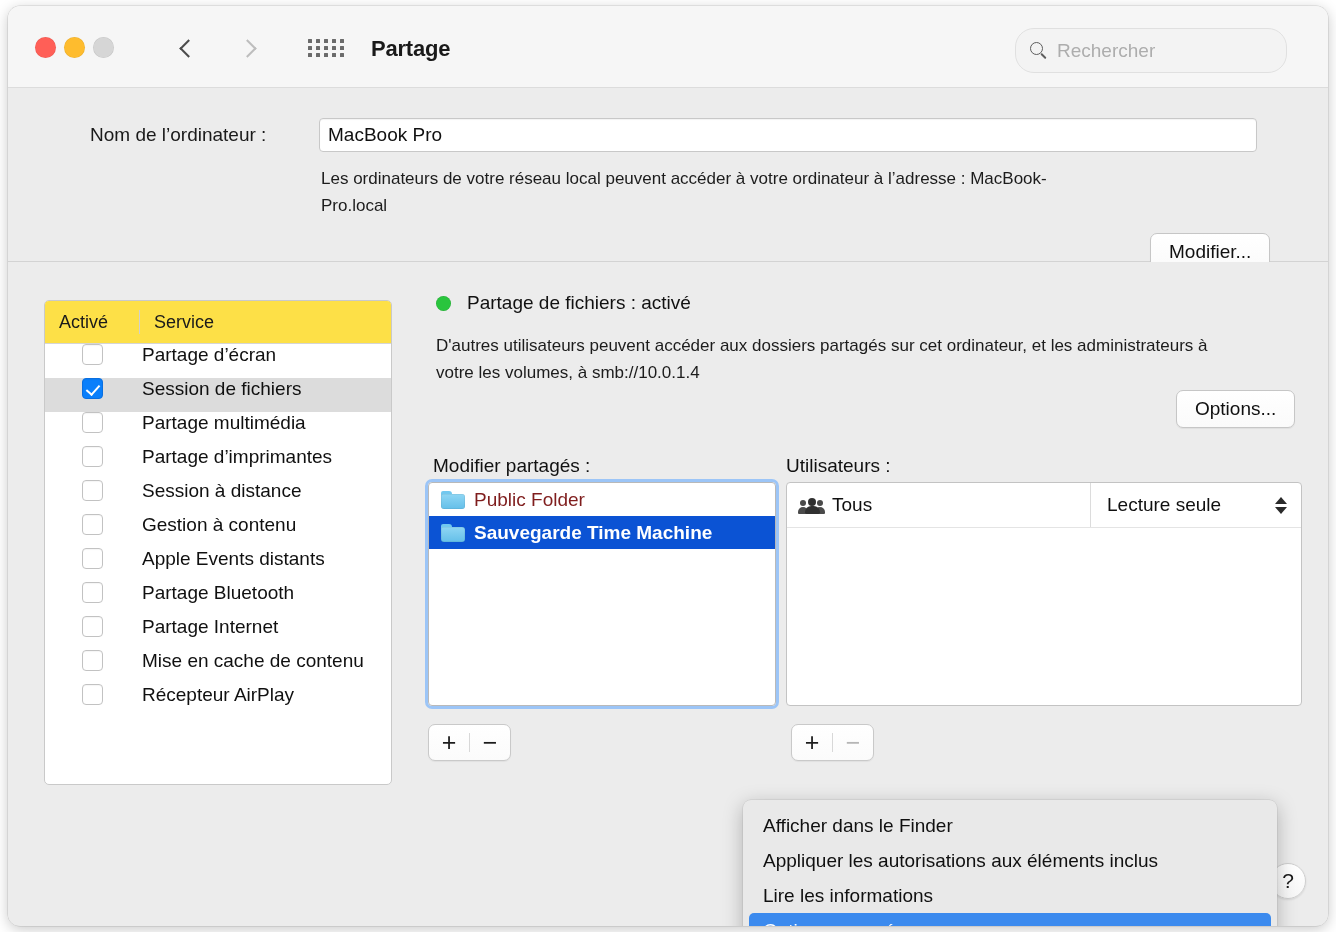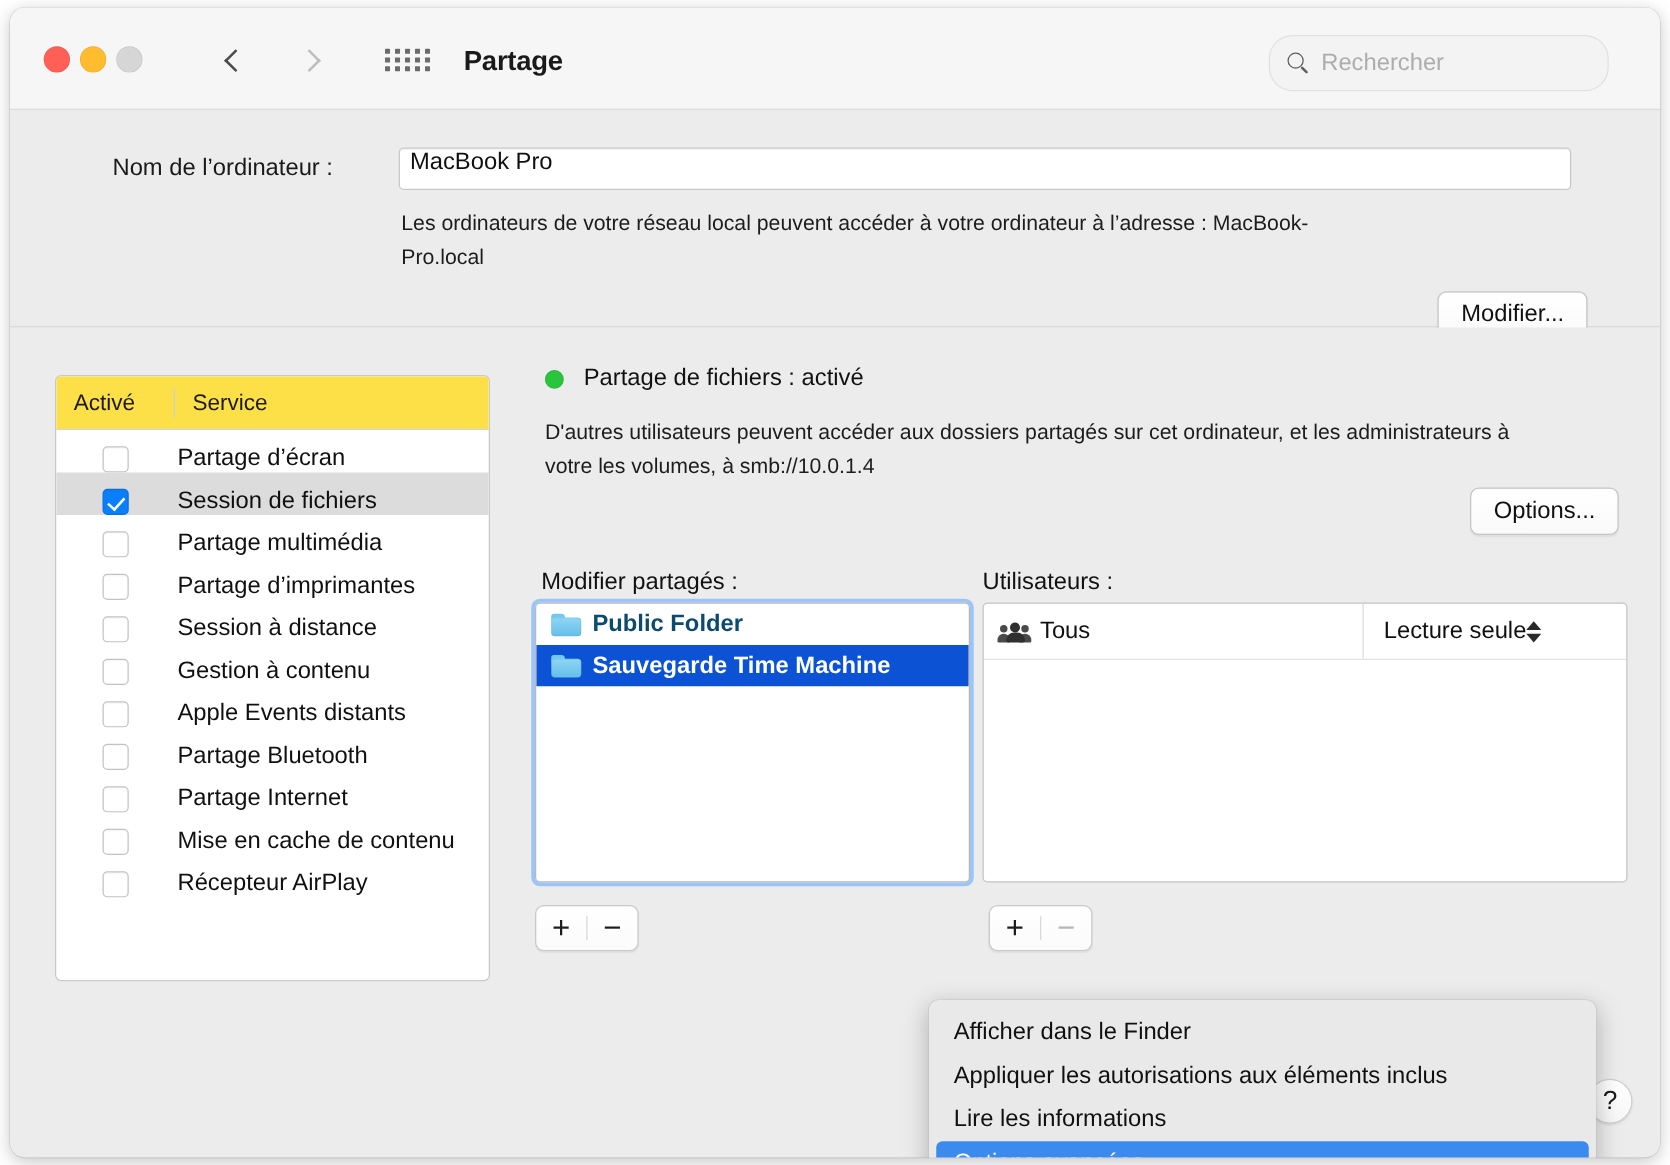--- a/index.html
+++ b/index.html
@@ -138,21 +138,21 @@
     color: #1a1a1a;
   }
   .name-input {
     position: absolute;
     left: 311px; top: 30px;
     width: 938px; height: 34px;
     background: #ffffff;
     border: 1px solid #c8c8c8;
     border-radius: 4px;
     box-shadow: inset 0 1px 1px rgba(0,0,0,0.05);
-    display: flex; align-items: flex-start;
+    display: flex; align-items: center;
     padding-left: 8px;
   }
   .name-input .val {
     font-size: 19px;
     color: #101010;
   }
   .hostline {
     position: absolute;
     left: 313px; top: 77px;
     width: 790px;
@@ -203,21 +203,21 @@
   }
   .svc-header .h-sep {
     width: 1px; height: 24px; background: #d0d0d0;
   }
   .svc-header .h-svc {
     padding-left: 14px;
     font-size: 18px; color: #1a1a1a;
   }
   .svc-row {
     display: flex;
-    align-items: flex-end;
+    align-items: flex-start;
     height: 34px;
     white-space: nowrap;
     overflow: hidden;
   }
   .svc-row.selected { background: #dcdcdc; }
   .svc-row .cell-check {
     width: 94px;
     display: flex; justify-content: center;
   }
   .cb {
@@ -330,22 +330,21 @@
     content: "";
     position: absolute;
     left: 0; top: 3px;
     width: 24px; height: 15px;
     background: linear-gradient(#8fd6f4, #64bfe9);
     border-radius: 2px 3px 3px 3px;
     box-shadow: inset 0 0 0 0.5px rgba(0,0,0,0.10);
   }
   .f-name {
     font-size: 19px;
-    color: #0c4a6e;
-    font-weight: bold;
+    color: #7f1d1d;
   }
   .f-row.sel .f-name {
     color: #ffffff;
     font-weight: 700;
   }
 
   .users-list {
     position: absolute;
     left: 358px; top: 220px;
     width: 516px; height: 224px;
@@ -377,21 +376,21 @@
   }
   .people-ico .head-c { left: 9px; top: 1px; width: 8px; height: 8px; border-radius: 50%; }
   .people-ico .body-c { left: 5.5px; top: 9px; width: 15px; height: 8px; border-radius: 7px 7px 2px 2px; }
   .people-ico .head-l { left: 1px; top: 3px; width: 6px; height: 6px; border-radius: 50%; background:#4a4a4a;}
   .people-ico .body-l { left: -1px; top: 10px; width: 10px; height: 7px; border-radius: 5px 5px 1px 1px; background:#4a4a4a;}
   .people-ico .head-r { left: 18px; top: 3px; width: 6px; height: 6px; border-radius: 50%; background:#4a4a4a;}
   .people-ico .body-r { left: 16px; top: 10px; width: 10px; height: 7px; border-radius: 5px 5px 1px 1px; background:#4a4a4a;}
   .u-name { font-size: 19px; color: #101010; }
   .u-perm {
     width: 210px;
-    display: flex; align-items: center; justify-content: flex-start;
+    display: flex; align-items: center; justify-content: space-between;
     padding: 0 14px 0 16px;
     height: 100%;
   }
   .u-perm-text { font-size: 19px; color: #101010; }
   .stepper-ico {
     display: flex; flex-direction: column;
     align-items: center; gap: 3px;
     color: #2a2a2a;
   }
   .stepper-ico i {

